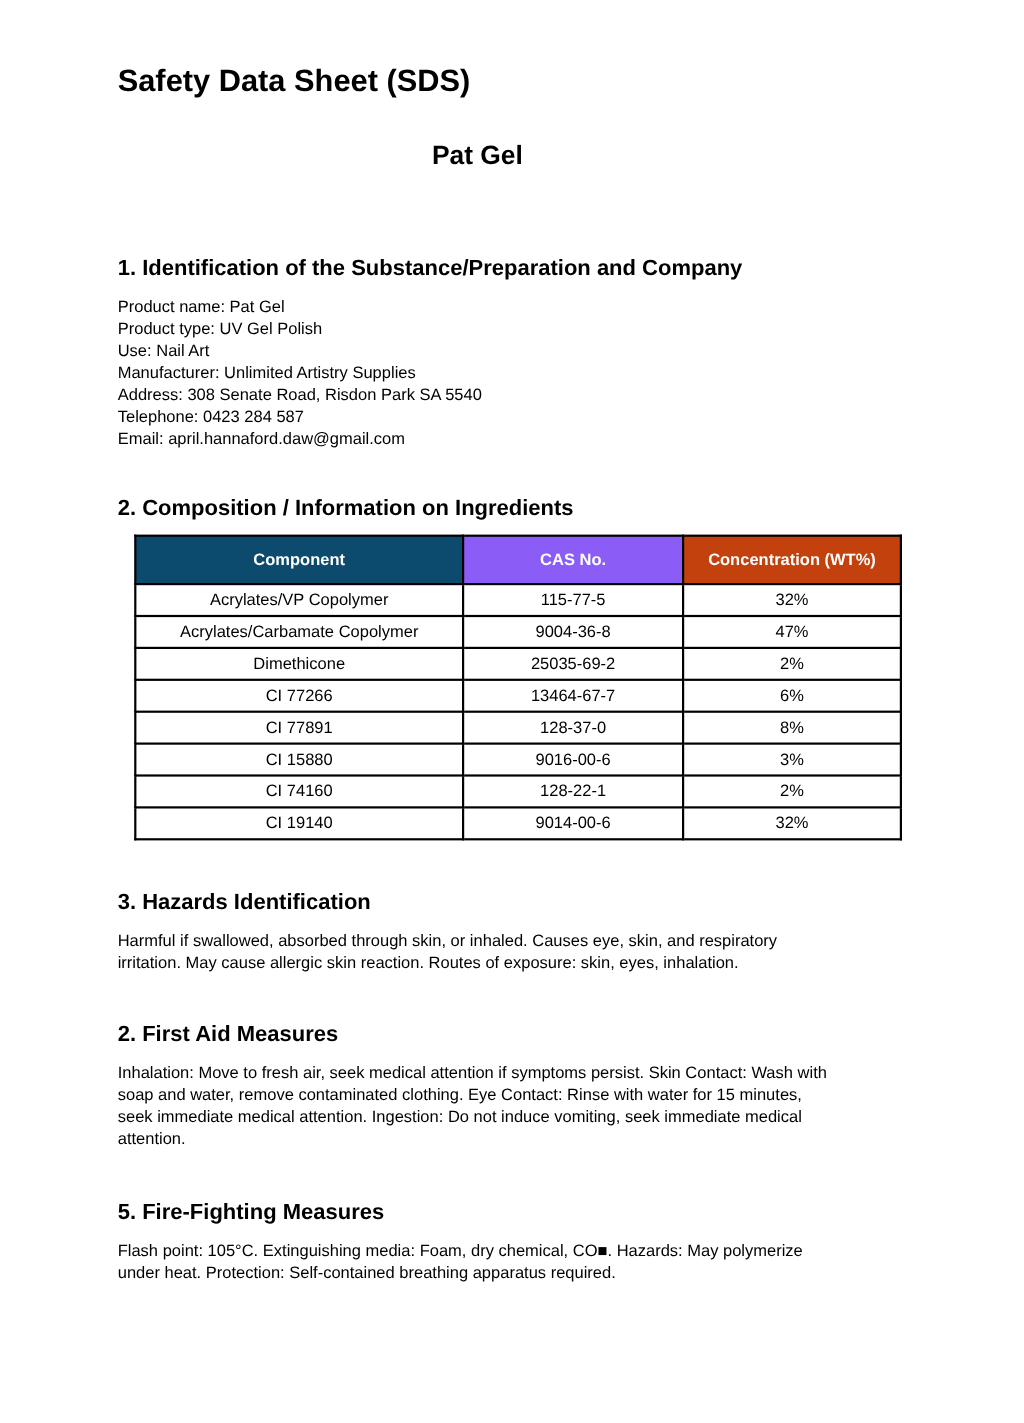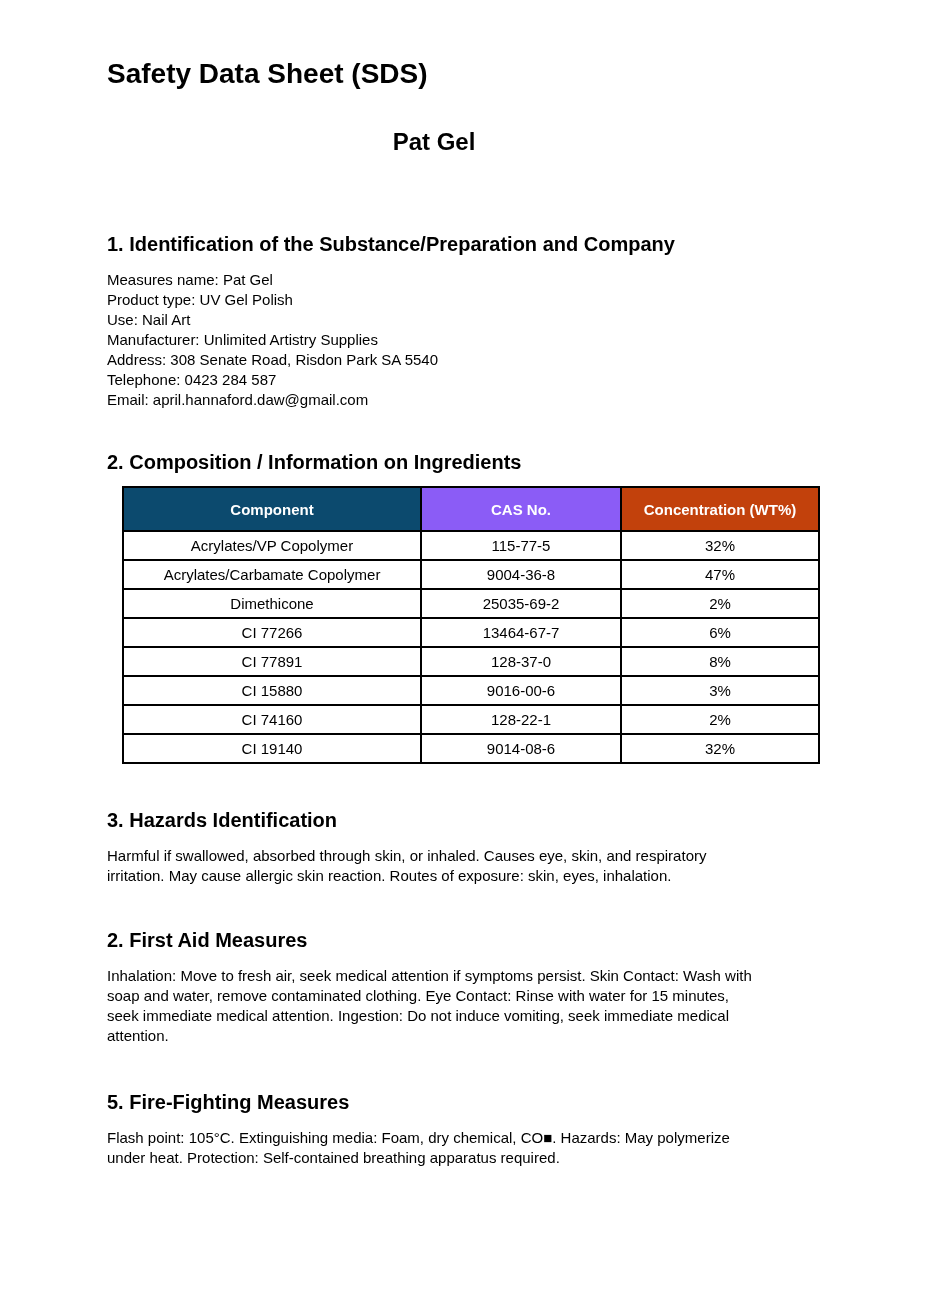--- a/index.html
+++ b/index.html
@@ -77,21 +77,21 @@
 
 <div class="page">
 
   <h1 class="page-title">Safety Data Sheet (SDS)</h1>
 
   <div class="product-title">Pat Gel</div>
 
   <section>
     <h2 class="section-heading" id="sec1-heading">1. Identification of the Substance/Preparation and Company</h2>
     <div class="body-text">
-      <div class="info-line">Measures name: Pat Gel</div>
+      <div class="info-line">Product name: Pat Gel</div>
       <div class="info-line">Product type: UV Gel Polish</div>
       <div class="info-line">Use: Nail Art</div>
       <div class="info-line">Manufacturer: Unlimited Artistry Supplies</div>
       <div class="info-line">Address: 308 Senate Road, Risdon Park SA 5540</div>
       <div class="info-line">Telephone: 0423 284 587</div>
       <div class="info-line">Email: april.hannaford.daw@gmail.com</div>
     </div>
   </section>
 
   <section>
@@ -140,21 +140,21 @@
             <td>9016-00-6</td>
             <td>3%</td>
           </tr>
           <tr>
             <td>CI 74160</td>
             <td>128-22-1</td>
             <td>2%</td>
           </tr>
           <tr>
             <td>CI 19140</td>
-            <td>9014-08-6</td>
+            <td>9014-00-6</td>
             <td>32%</td>
           </tr>
         </tbody>
     </table>
   </section>
 
   <section>
     <h2 class="section-heading" id="sec3-heading">3. Hazards Identification</h2>
     <p class="body-text">Harmful if swallowed, absorbed through skin, or inhaled. Causes eye, skin, and respiratory irritation. May cause allergic skin reaction. Routes of exposure: skin, eyes, inhalation.</p>
   </section>

